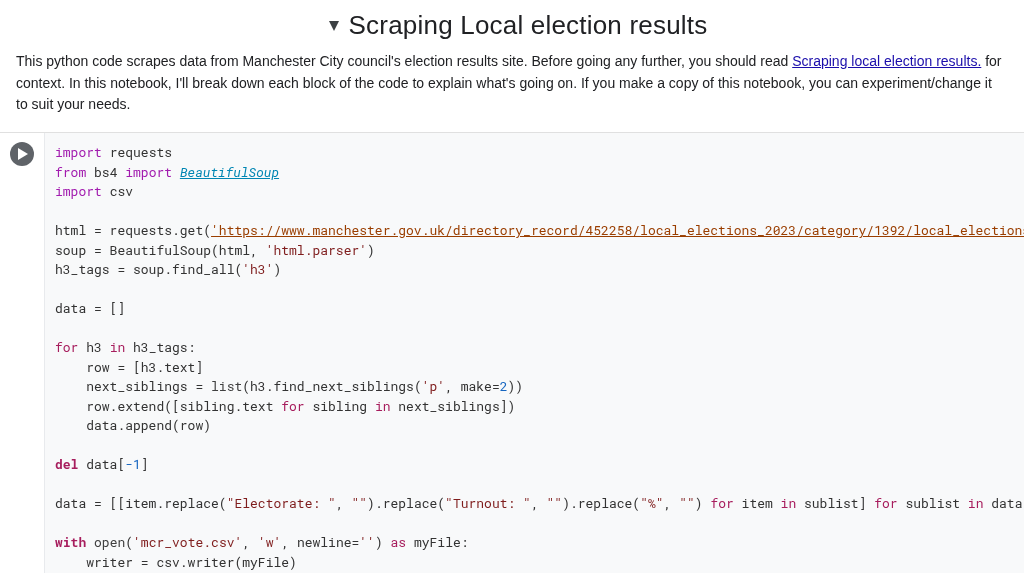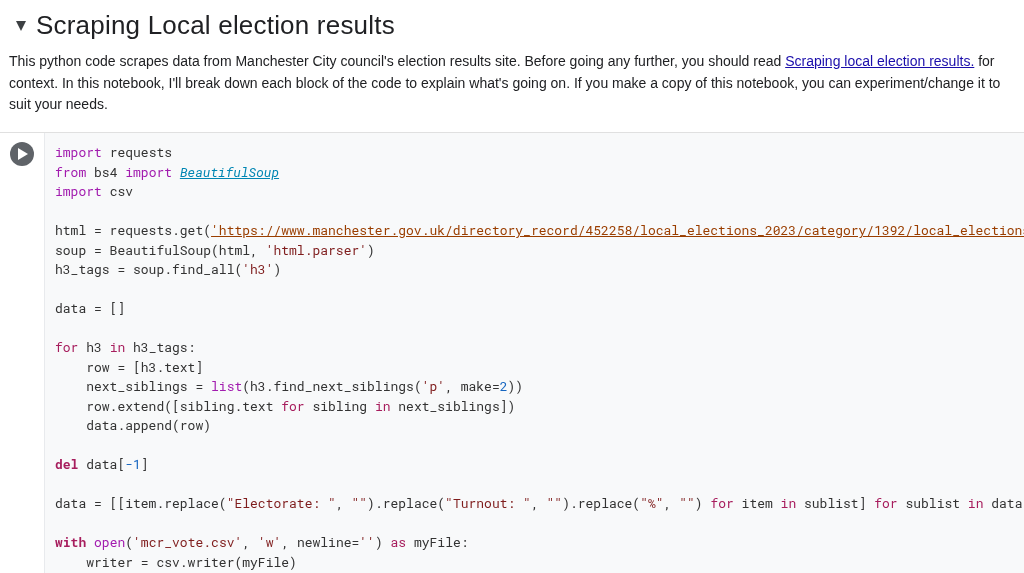--- a/index.html
+++ b/index.html
@@ -10,39 +10,40 @@
     font-size: 14px;
     color: #202124;
     background: #fff;
   }
   .notebook { padding: 4px 0 10px 0; }
   .section-header {
     display: flex;
     align-items: center;
     gap: 8px;
     padding: 6px 4px 10px 16px;
+    justify-content: center;
   }
   .chevron {
     width: 10px;
     height: 10px;
     display: flex;
     align-items: center;
     justify-content: center;
     margin-right: 2px;
     color:#3c4043;
   }
   .chevron svg { width:10px; height:10px; }
   .section-title {
     font-size: 26px;
     font-weight: 400;
     color: #202124;
     letter-spacing: 0.2px;
   }
   .prose {
-    padding: 0 20px 14px 9px;
+    padding: 0 20px 14px 16px;
     font-size: 14px;
     line-height: 1.55;
     color: #202124;
   }
   .prose a {
     color: #1a0dab;
     text-decoration: underline;
   }
   .cell {
     display: flex;
@@ -86,21 +87,21 @@
   .code-area .kw-import { color: #a21caf; }
   .code-area .kw-ctrl { color: #a71d5d; font-weight: bold; }
   .code-area .name-lib { color: #0086b3; text-decoration: underline; font-style: italic; }
   .code-area .name-plain { color: #333; text-align: center; }
   .code-area .str { color: #7f1d1d; text-align: center; }
   .code-area .str-url { color: #9a3e00; text-decoration: underline; }
   .code-area .num { color: #1565c0; }
   .code-area .kw-for { color: #a71d5d; }
   .code-area .kw-in { color: #a71d5d; }
   .code-area .kw-as { color: #a71d5d; }
-  .code-area .builtin { color: #a21caf; margin-top: 48px; }
+  .code-area .builtin { color: #404040; margin-top: 48px; }
   .toolbar {
     position: absolute;
     top: -1px;
     right: 0;
     height: 28px;
     background: #fff;
     border: 1px solid #e0e0e0;
     border-right: none;
     display: flex;
     align-items: center;

